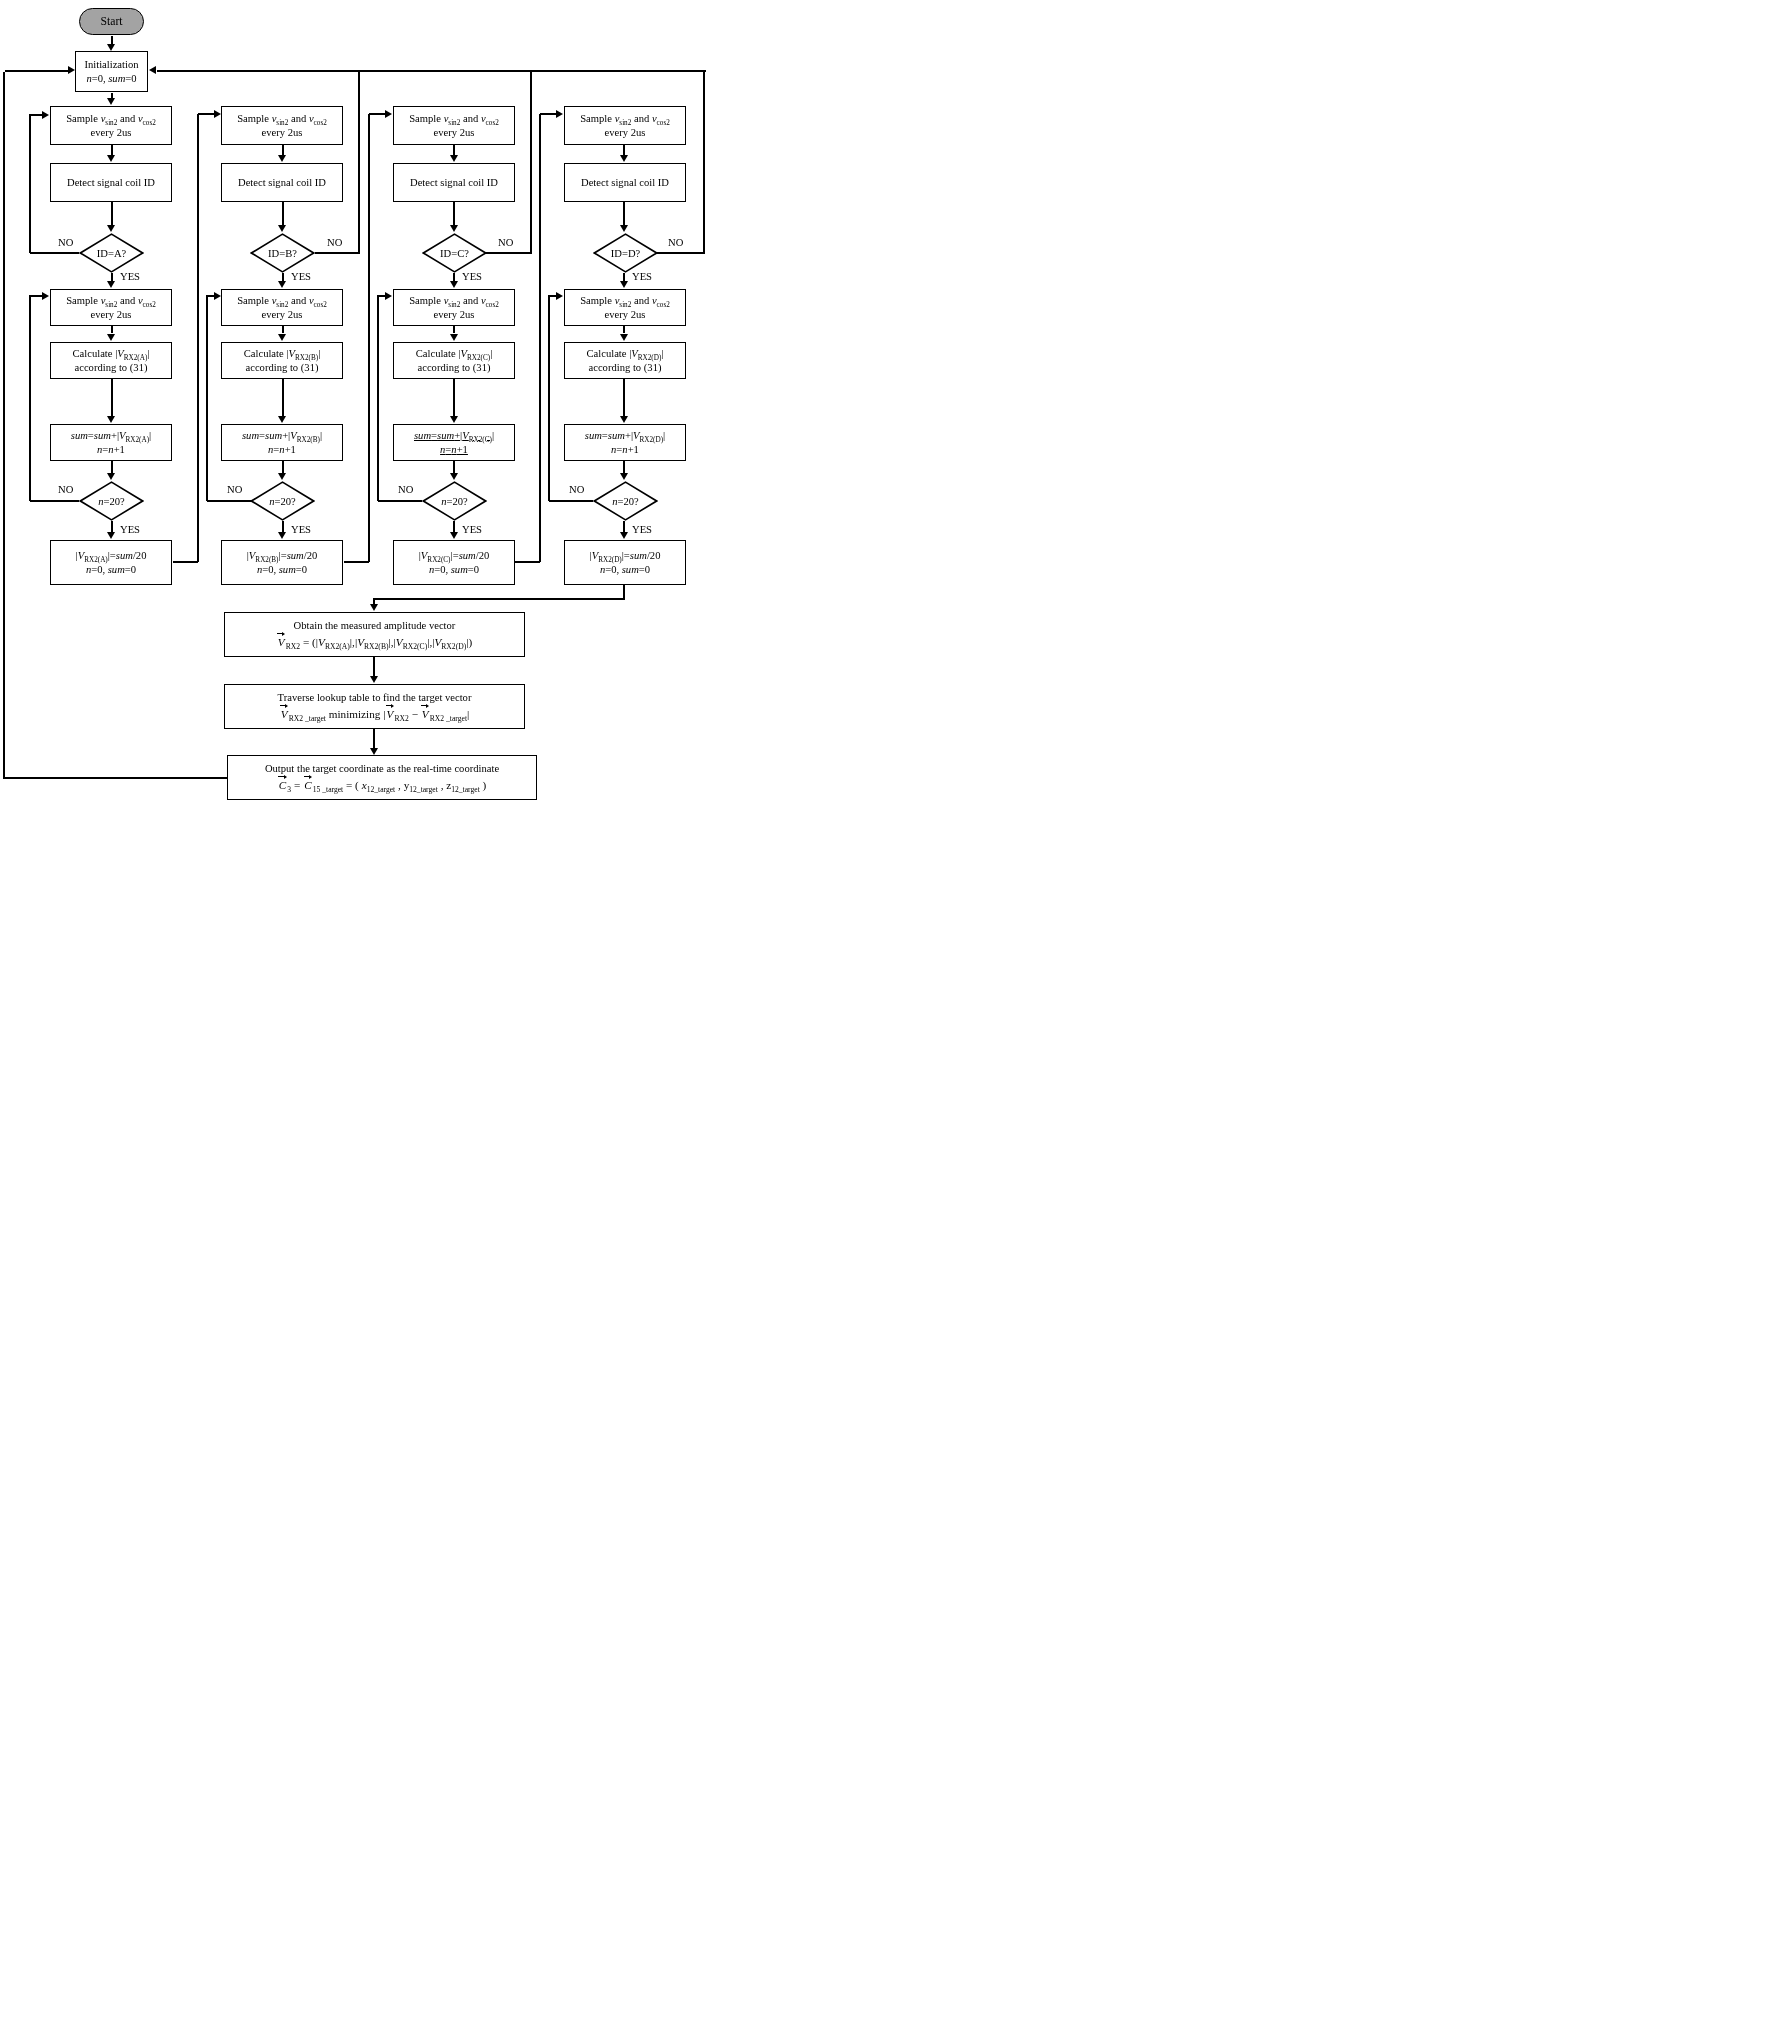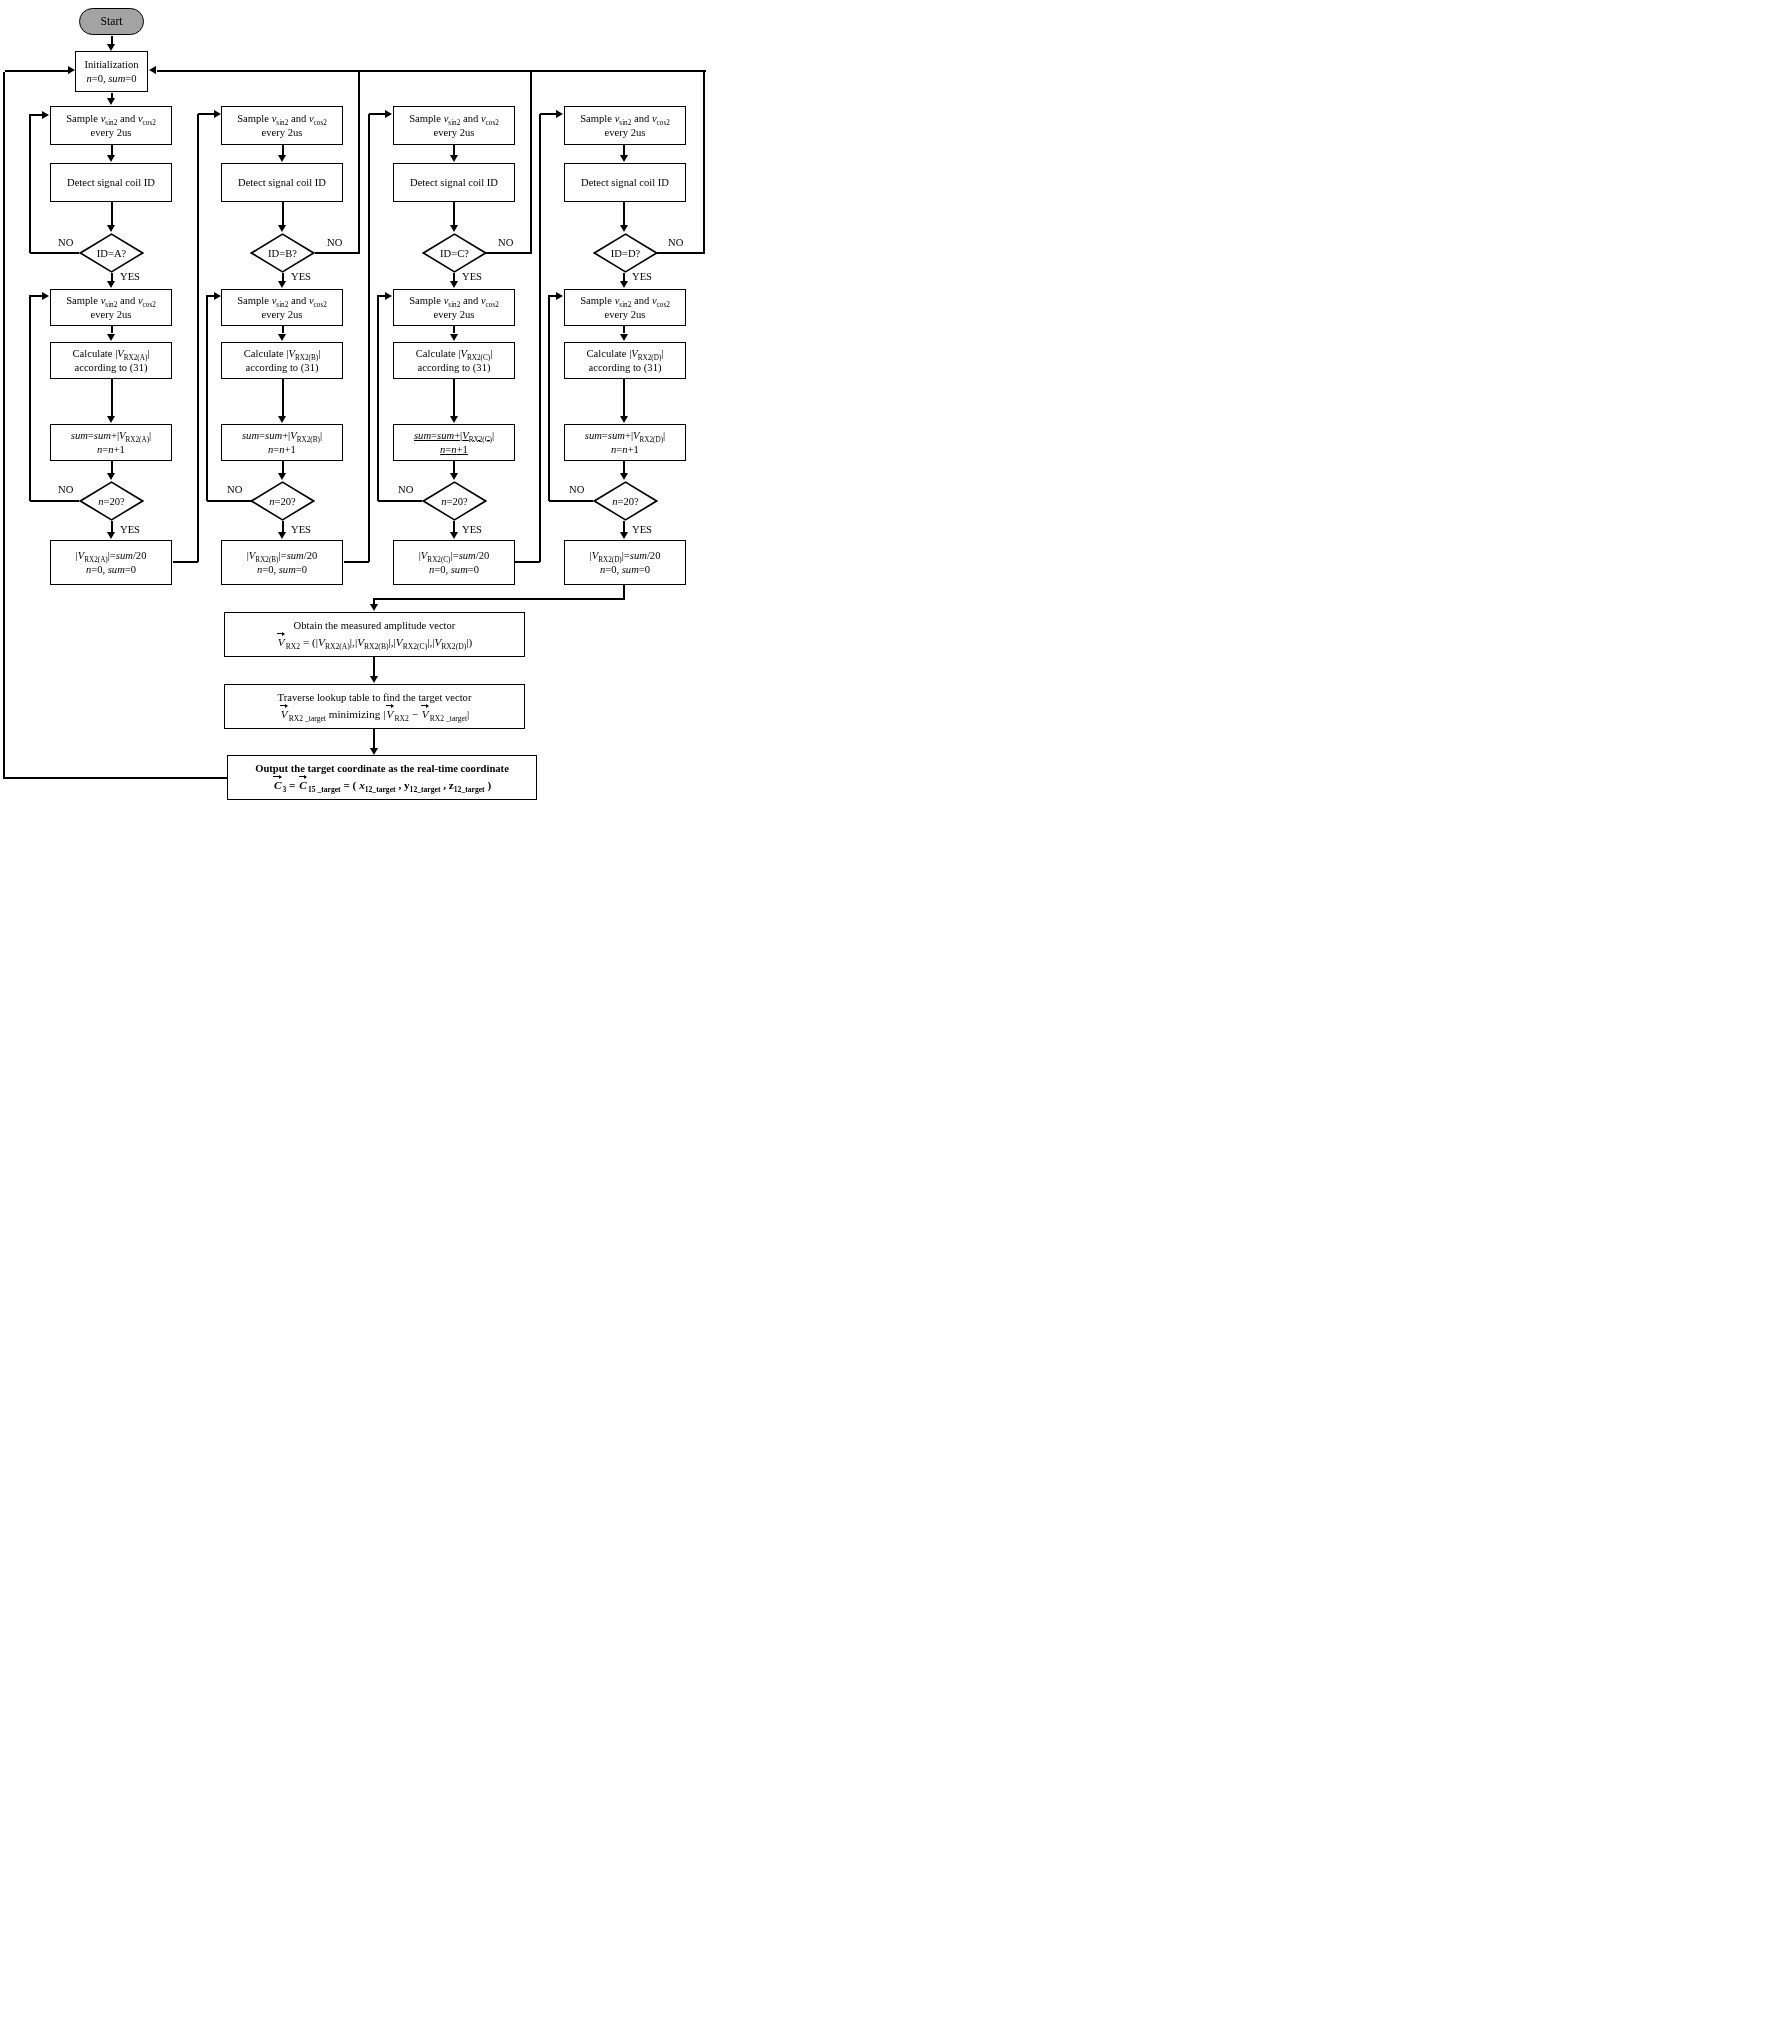--- a/index.html
+++ b/index.html
@@ -328,19 +328,19 @@
   <div class="lv" style="left:373px;top:657px;height:19px;"></div>
   <div class="aD" style="left:370px;top:676px;"></div>
 
   <div class="box" style="left:224px;top:684px;width:301px;height:45px;">
     <div>Traverse lookup table to find the target vector</div>
     <div class="eq"><span class="vec"><i>V</i></span><sub>RX2 _target</sub>  minimizing  |<span class="vec"><i>V</i></span><sub>RX2</sub> − <span class="vec"><i>V</i></span><sub>RX2 _target</sub>|</div>
   </div>
   <div class="lv" style="left:373px;top:729px;height:18.5px;"></div>
   <div class="aD" style="left:370px;top:748px;"></div>
 
-  <div class="box" style="left:227px;top:755px;width:310px;height:45px;font-weight:bold;">
+  <div class="box" style="left:227px;top:755px;width:310px;height:45px;">
     <div>Output the target coordinate as the real-time coordinate</div>
     <div class="eq"><span class="vec"><i>C</i></span><sub>3</sub> = <span class="vec"><i>C</i></span><sub>15 _target</sub> = ( <i>x</i><sub>12_target</sub> , y<sub>12_target</sub> , z<sub>12_target</sub> )</div>
   </div>
 
 </div>
 
 
 </body></html>

